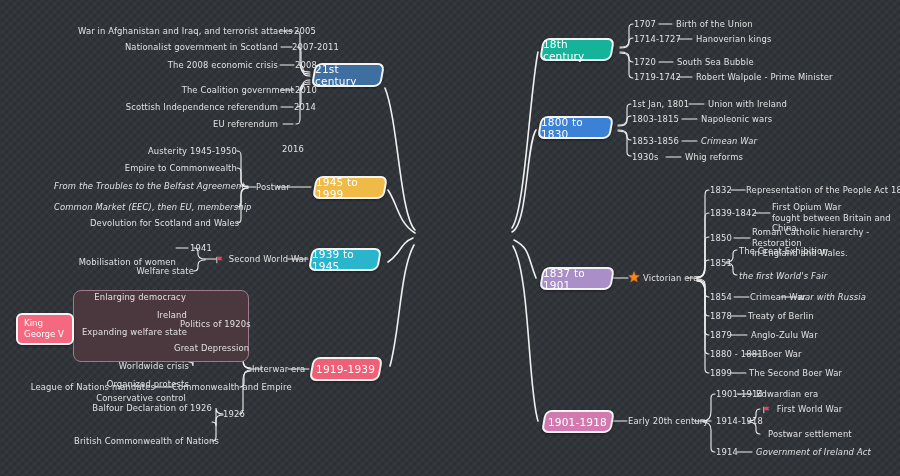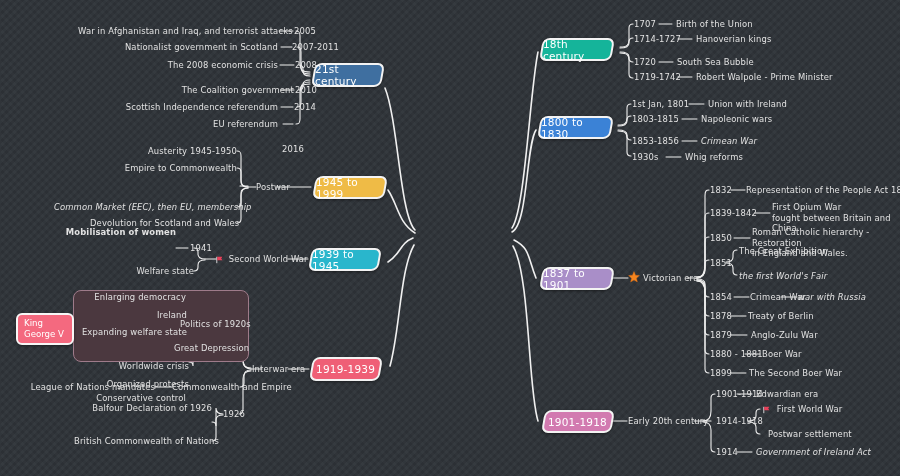--- a/index.html
+++ b/index.html
@@ -223,34 +223,35 @@
   <div class="leaf" style="left:294px; top:102px;">2014</div>
   <div class="leaf r" style="left:150px; top:119px; width:128px;">EU referendum</div>
   <div class="leaf" style="left:282px; top:119px;margin-top:25px;">2016</div>
 
   <div class="cat" style="left:314px; top:176px; width:72px; height:23px; background:#efbb46;">
     <span>1945 to 1999</span>
   </div>
   <div class="leaf" style="left:256px; top:182px;">Postwar</div>
   <div class="leaf r" style="left:90px; top:146px; width:147px;">Austerity 1945-1950</div>
   <div class="leaf r" style="left:90px; top:163px; width:147px;">Empire to Commonwealth</div>
+  <div class="leaf r ital" style="left:54px; top:181px; width:183px;">From the Troubles to the Belfast Agreement</div>
   <div class="leaf r ital" style="left:54px; top:202px; width:183px;">Common Market (EEC), then EU, membership</div>
   <div class="leaf r" style="left:90px; top:218px; width:147px;">Devolution for Scotland and Wales</div>
 
   <div class="cat" style="left:310px; top:248px; width:70px; height:23px; background:#29b6cc;">
     <span>1939 to 1945</span>
   </div>
   <div class="leaf" style="left:216px; top:254px;">
     <svg class="icon-flag" viewBox="0 0 10 10">
         <path d="M1,1 L1,9" stroke="#fff" stroke-width="1"></path>
         <path d="M1.5,1 L8,1 L6.5,3.2 L8,5.2 L1.5,5.2 Z" fill="#e8405a"></path>
       </svg>
     <span style="margin-left:2px;">Second World War</span>
   </div>
-  <div class="leaf r" style="left:60px; top:227px; width:116px;font-weight:bold;">Mobilisation of women</div>
+  <div class="leaf r" style="left:60px; top:257px; width:116px;">Mobilisation of women</div>
   <div class="leaf" style="left:190px; top:243px;">1941</div>
   <div class="leaf r" style="left:70px; top:266px; width:124px;">Welfare state</div>
 
   <div class="cat" style="left:311px; top:357px; width:70px; height:24px; background:#ef5f76;">
     <span>1919-1939</span>
   </div>
   <div class="leaf" style="left:252px; top:364px;">Interwar era</div>
 
   <div class="groupbox" style="left:73px; top:290px; width:176px; height:72px;"></div>
   <div class="leaf" style="left:180px; top:319px;">Politics of 1920s</div>

